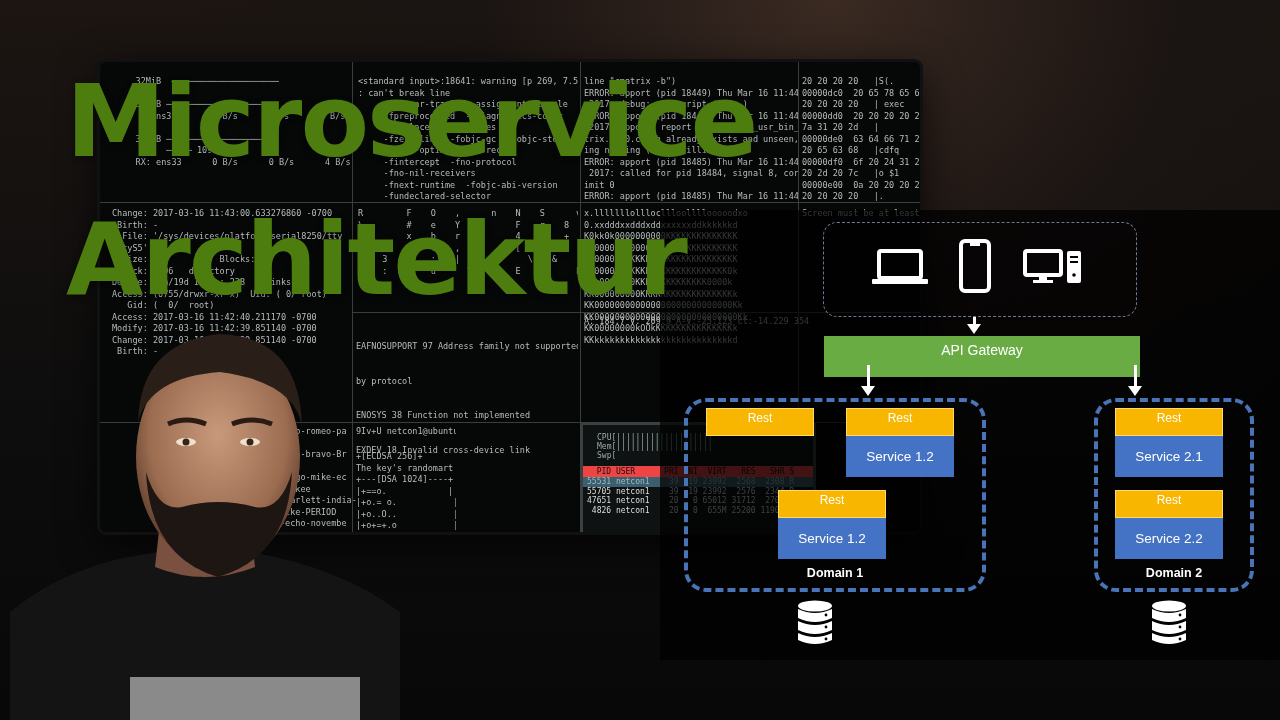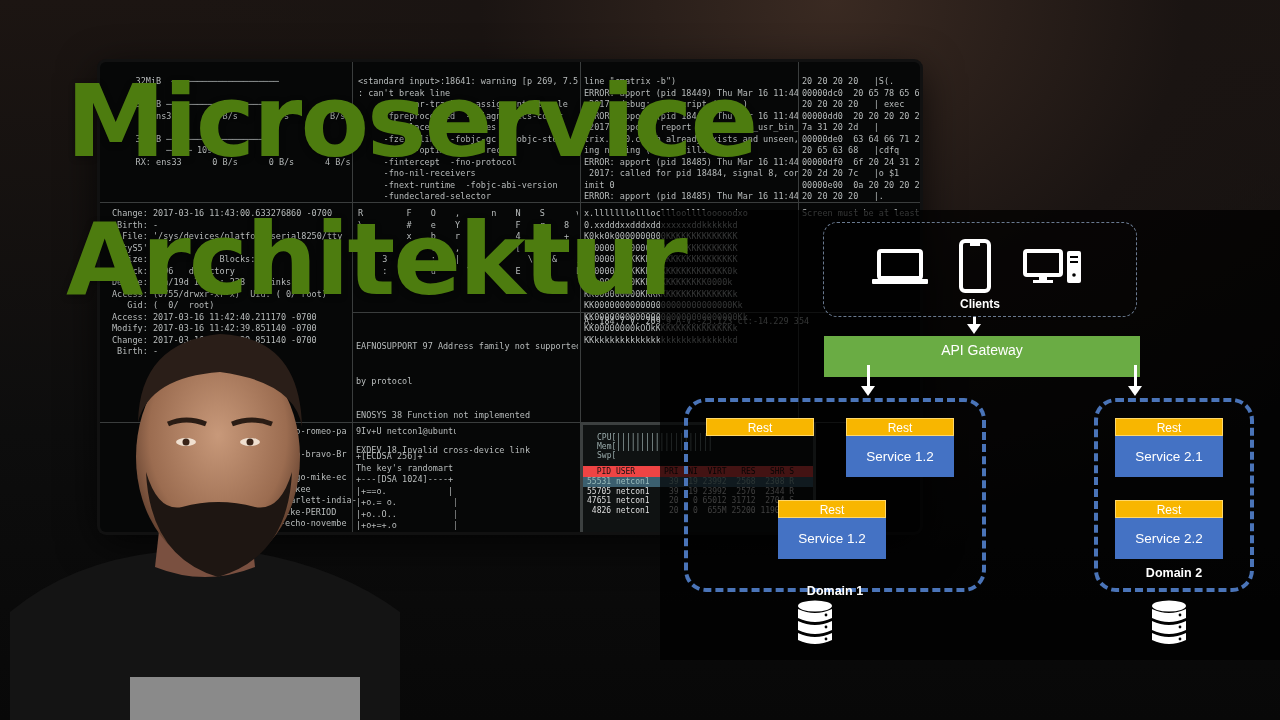--- a/index.html
+++ b/index.html
@@ -22,21 +22,21 @@
   .person{position:absolute;left:10px;top:312px;width:390px;height:408px;}
   .diagram-overlay{position:absolute;left:660px;top:210px;width:620px;height:450px;background:rgba(0,0,0,.72);}
   .clients{position:absolute;left:823px;top:222px;width:312px;height:93px;border:1.5px dashed #6a7a90;border-radius:14px;}
   .clients-label{position:absolute;left:0;right:0;top:74px;text-align:center;color:#fff;font-weight:bold;font-size:12px;font-family:"Liberation Sans",sans-serif;}
   .gateway{position:absolute;left:824px;top:336px;width:316px;height:41px;background:#6aac44;color:#fff;font-family:Liberation Sans, sans-serif;font-size:14px;text-align:center;line-height:29px;}
   .arrow{position:absolute;width:3px;background:#fff;}
   .arrow::after{content:"";position:absolute;left:-6px;bottom:-9px;border-left:7.5px solid transparent;border-right:7.5px solid transparent;border-top:10px solid #fff;}
   .domain{position:absolute;border:4px dashed #4a74b8;border-radius:22px;}
   .domain-label{position:absolute;left:0;right:0;text-align:center;color:#fff;font-weight:bold;font-size:12.5px;font-family:"Liberation Sans",sans-serif;}
   .svc{position:absolute;width:108px;height:59px;}
-  .svc .rest{height:18px;background:#f8b600;color:#fff;text-align:center;font-family:"Liberation Sans",sans-serif;font-size:12px;line-height:18px;border:1px solid #ffd86a;box-sizing:border-box;margin-top:10px;}
+  .svc .rest{height:28px;background:#f8b600;color:#fff;text-align:center;font-family:"Liberation Sans",sans-serif;font-size:12px;line-height:18px;border:1px solid #ffd86a;box-sizing:border-box;}
   .svc .name{height:41px;background:#4472c4;color:#fff;text-align:center;font-family:"Liberation Sans",sans-serif;font-size:13.5px;line-height:41px;}
   .db{position:absolute;width:36px;height:46px;}
 </style>
 </head>
 <body>
 
 <div class="bg"></div>
 
 <div class="monitor">
   <div class="pane" style="left:10px;top:14px;width:240px;height:125px;">     32MiB  ─────────────────────
@@ -220,30 +220,29 @@
   </svg>
   <svg style="position:absolute;left:199px;top:26px;" width="60" height="36" viewBox="0 0 60 36">
     <rect x="2" y="2" width="36" height="24" rx="2" fill="none" stroke="#fff" stroke-width="4"></rect>
     <rect x="16" y="26" width="8" height="5" fill="#fff"></rect>
     <rect x="10" y="31" width="20" height="3" fill="#fff"></rect>
     <rect x="44" y="2" width="14" height="32" rx="2" fill="#fff"></rect>
     <rect x="47" y="7" width="8" height="2" fill="#000"></rect>
     <rect x="47" y="12" width="8" height="2" fill="#000"></rect>
     <circle cx="51" cy="26" r="1.8" fill="#000"></circle>
   </svg>
-  <div class="clients-label">Clients</div>
 </div>
 
 <div class="arrow" style="left:973px;top:317px;height:8px;"></div>
 <div class="gateway">API Gateway</div>
 <div class="arrow" style="left:867px;top:365px;height:22px;"></div>
 <div class="arrow" style="left:1134px;top:365px;height:22px;"></div>
 
 <div class="domain" style="left:684px;top:398px;width:294px;height:186px;">
-  <div class="domain-label" style="top:164px;margin-top:18px;">Domain 1</div>
+  <div class="domain-label" style="top:164px;">Domain 1</div>
 </div>
 <div class="svc" style="left:706px;top:408px;">
   <div class="rest">Rest</div>
 </div>
 <div class="svc" style="left:846px;top:408px;">
   <div class="rest">Rest</div>
   <div class="name">Service 1.2</div>
 </div>
 <div class="svc" style="left:778px;top:490px;">
   <div class="rest">Rest</div>

